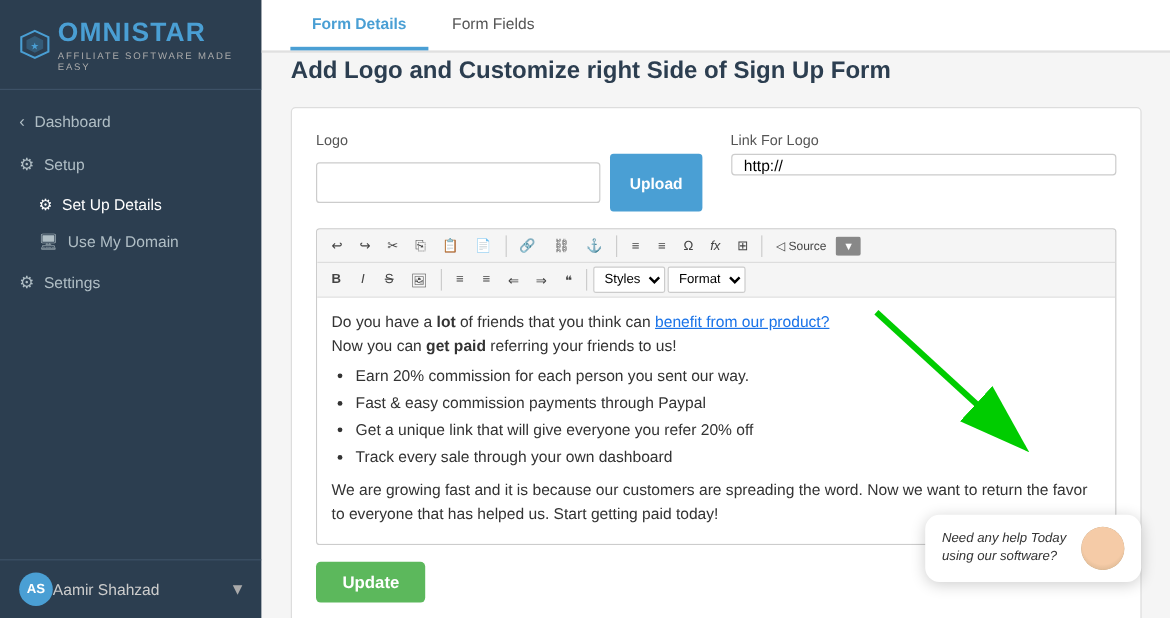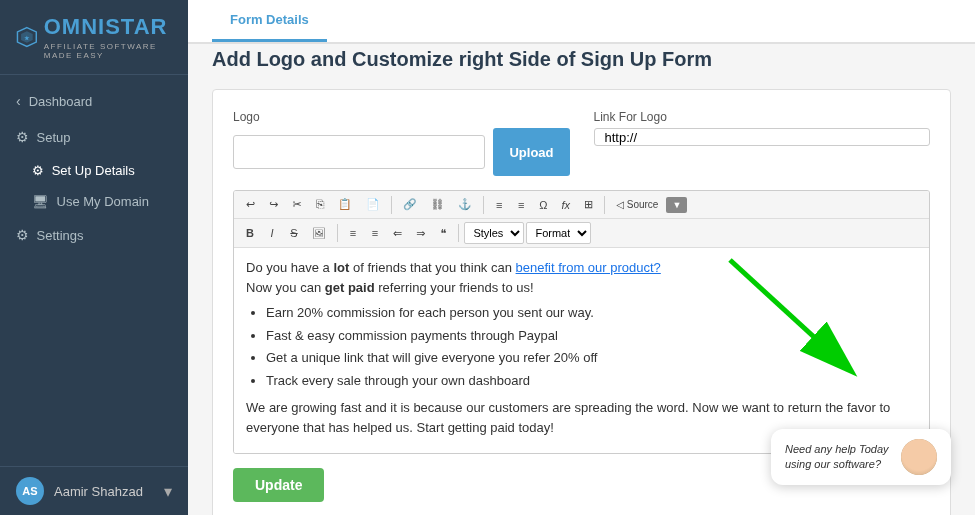--- a/index.html
+++ b/index.html
@@ -1,20 +1,20 @@
 <!DOCTYPE html>
 <html><head>
   <meta charset="utf-8">
   <style>
     * { box-sizing: border-box; margin: 0; padding: 0; }
     body { font-family: -apple-system, BlinkMacSystemFont, 'Segoe UI', sans-serif; display: flex; height: 515px; width: 975px; overflow: hidden; background: #f0f0f0; }
 
     
     .sidebar {
-      width: 188px;
+      width: 218px;
       background: #2c3e50;
       color: #ccc;
       display: flex;
       flex-direction: column;
       flex-shrink: 0;
       height: 515px;
     }
     .sidebar-logo {
       padding: 14px 16px;
       background: #2c3e50;
@@ -52,21 +52,20 @@
       font-size: 13px;
       cursor: pointer;
       gap: 8px;
     }
     .nav-sub-item.active { color: #fff; }
     .sidebar-footer {
       border-top: 1px solid #3d5166;
       padding: 10px 16px;
       display: flex;
       align-items: center;
-      gap: 10px;
       cursor: pointer;
     }
     .avatar-circle {
       width: 28px;
       height: 28px;
       border-radius: 50%;
       background: #4a9fd4;
       display: flex;
       align-items: center;
       justify-content: center;
@@ -353,20 +352,23 @@
     <span class="footer-name">Aamir Shahzad</span>
     <span style="color:#aaa;margin-left:auto;">▾</span>
   </div>
 </div>
 
 <div class="main">
 
   <div class="tabs">
     <div class="tab active">
       <span>Form Details</span>
+    </div>
+    <div class="tab">
+      <span>Form Fields</span>
     </div>
   </div>
 
   <div class="content">
     <h2 class="page-title">Add Logo and Customize right Side of Sign Up Form</h2>
 
     <div class="form-panel">
       
       <div class="form-row-two">
         <div class="form-group logo-group">

